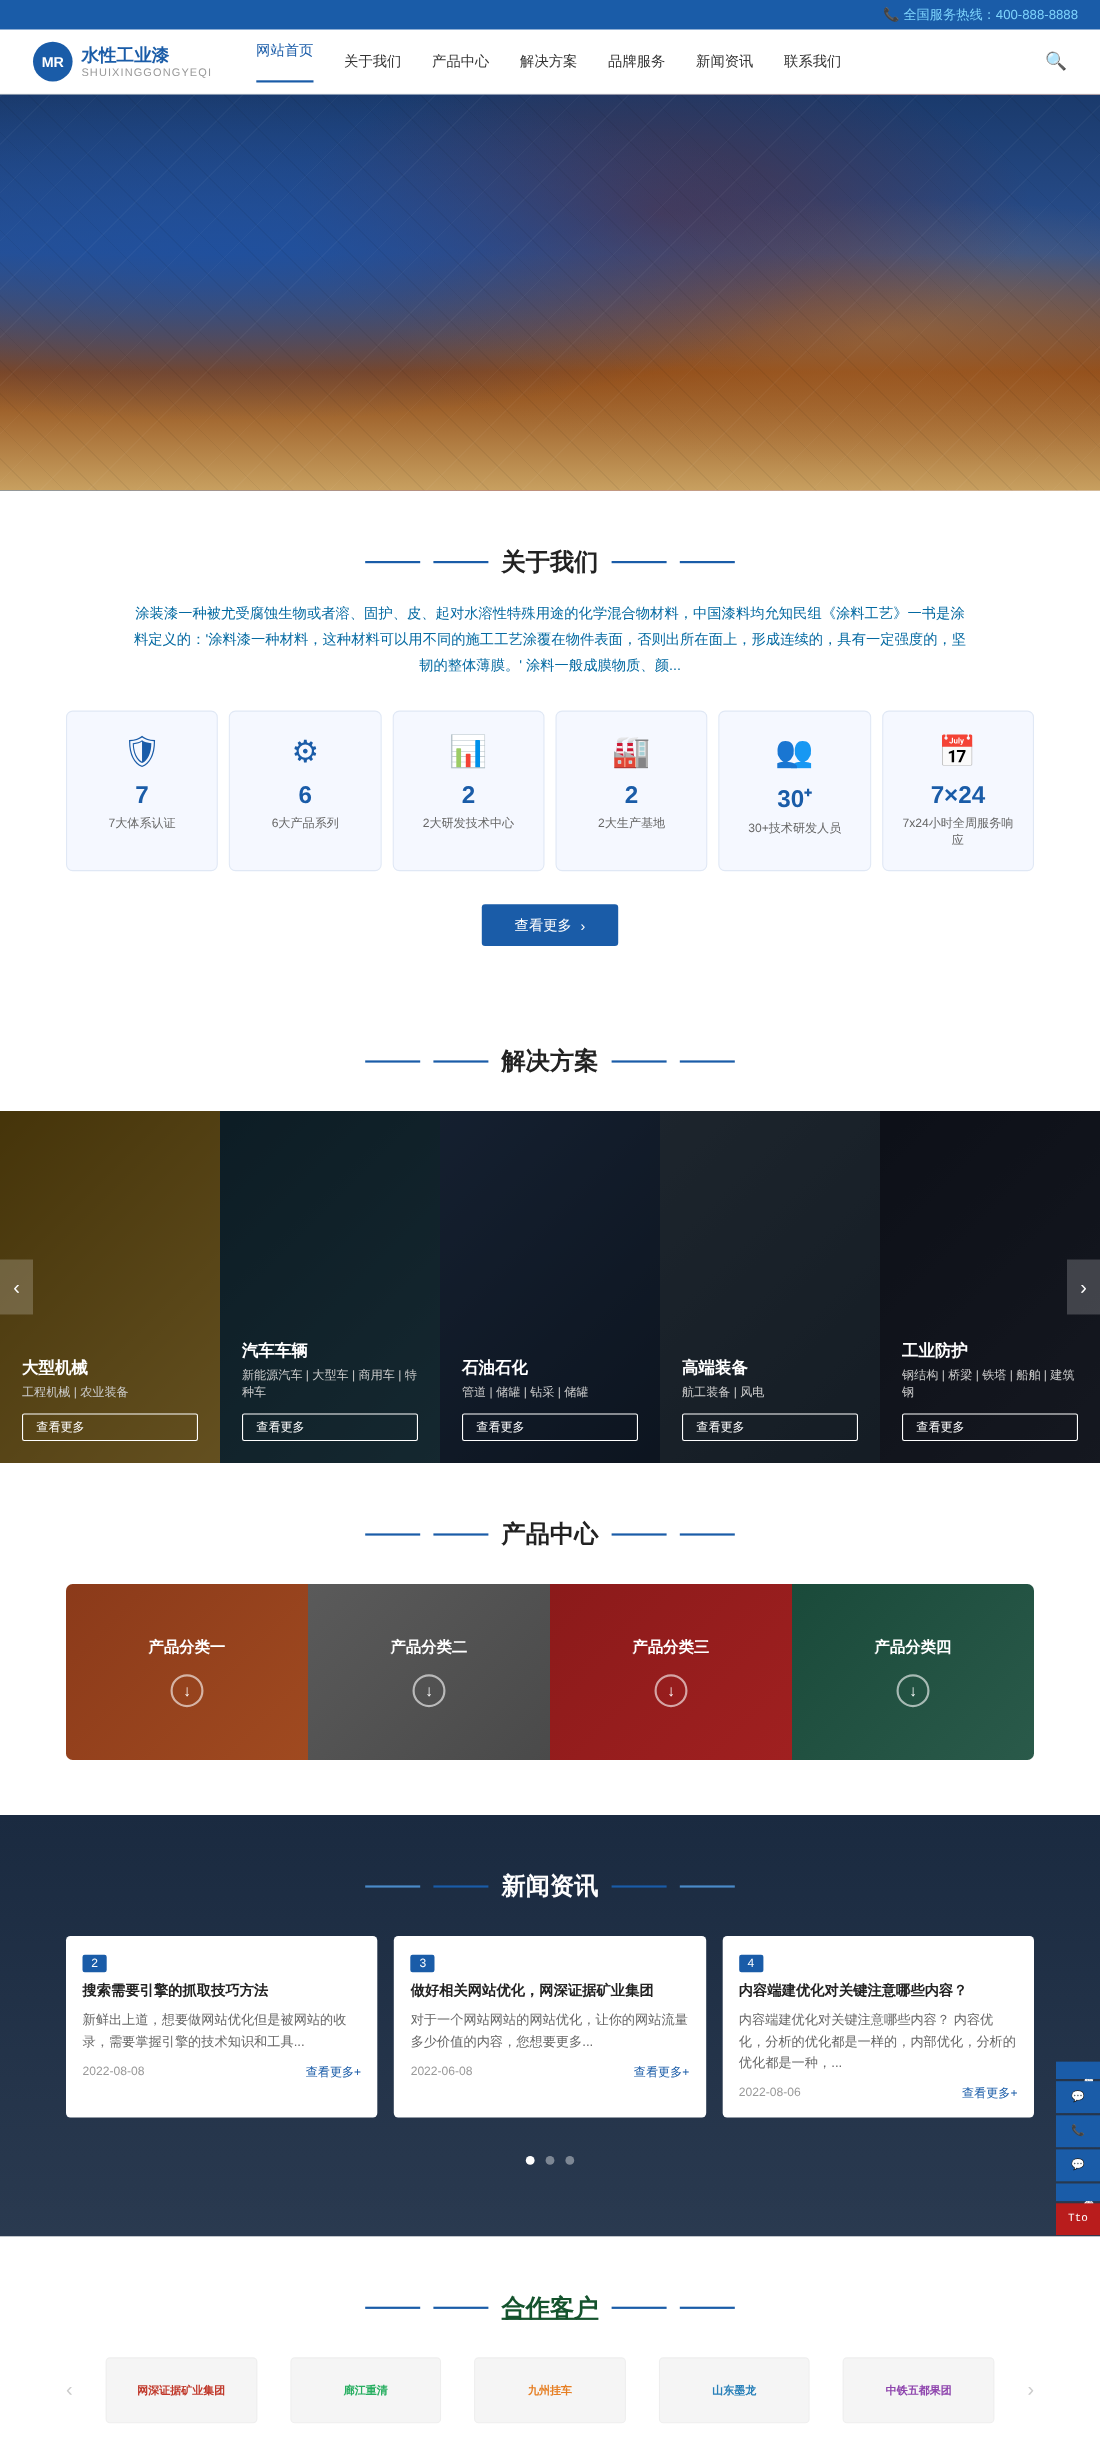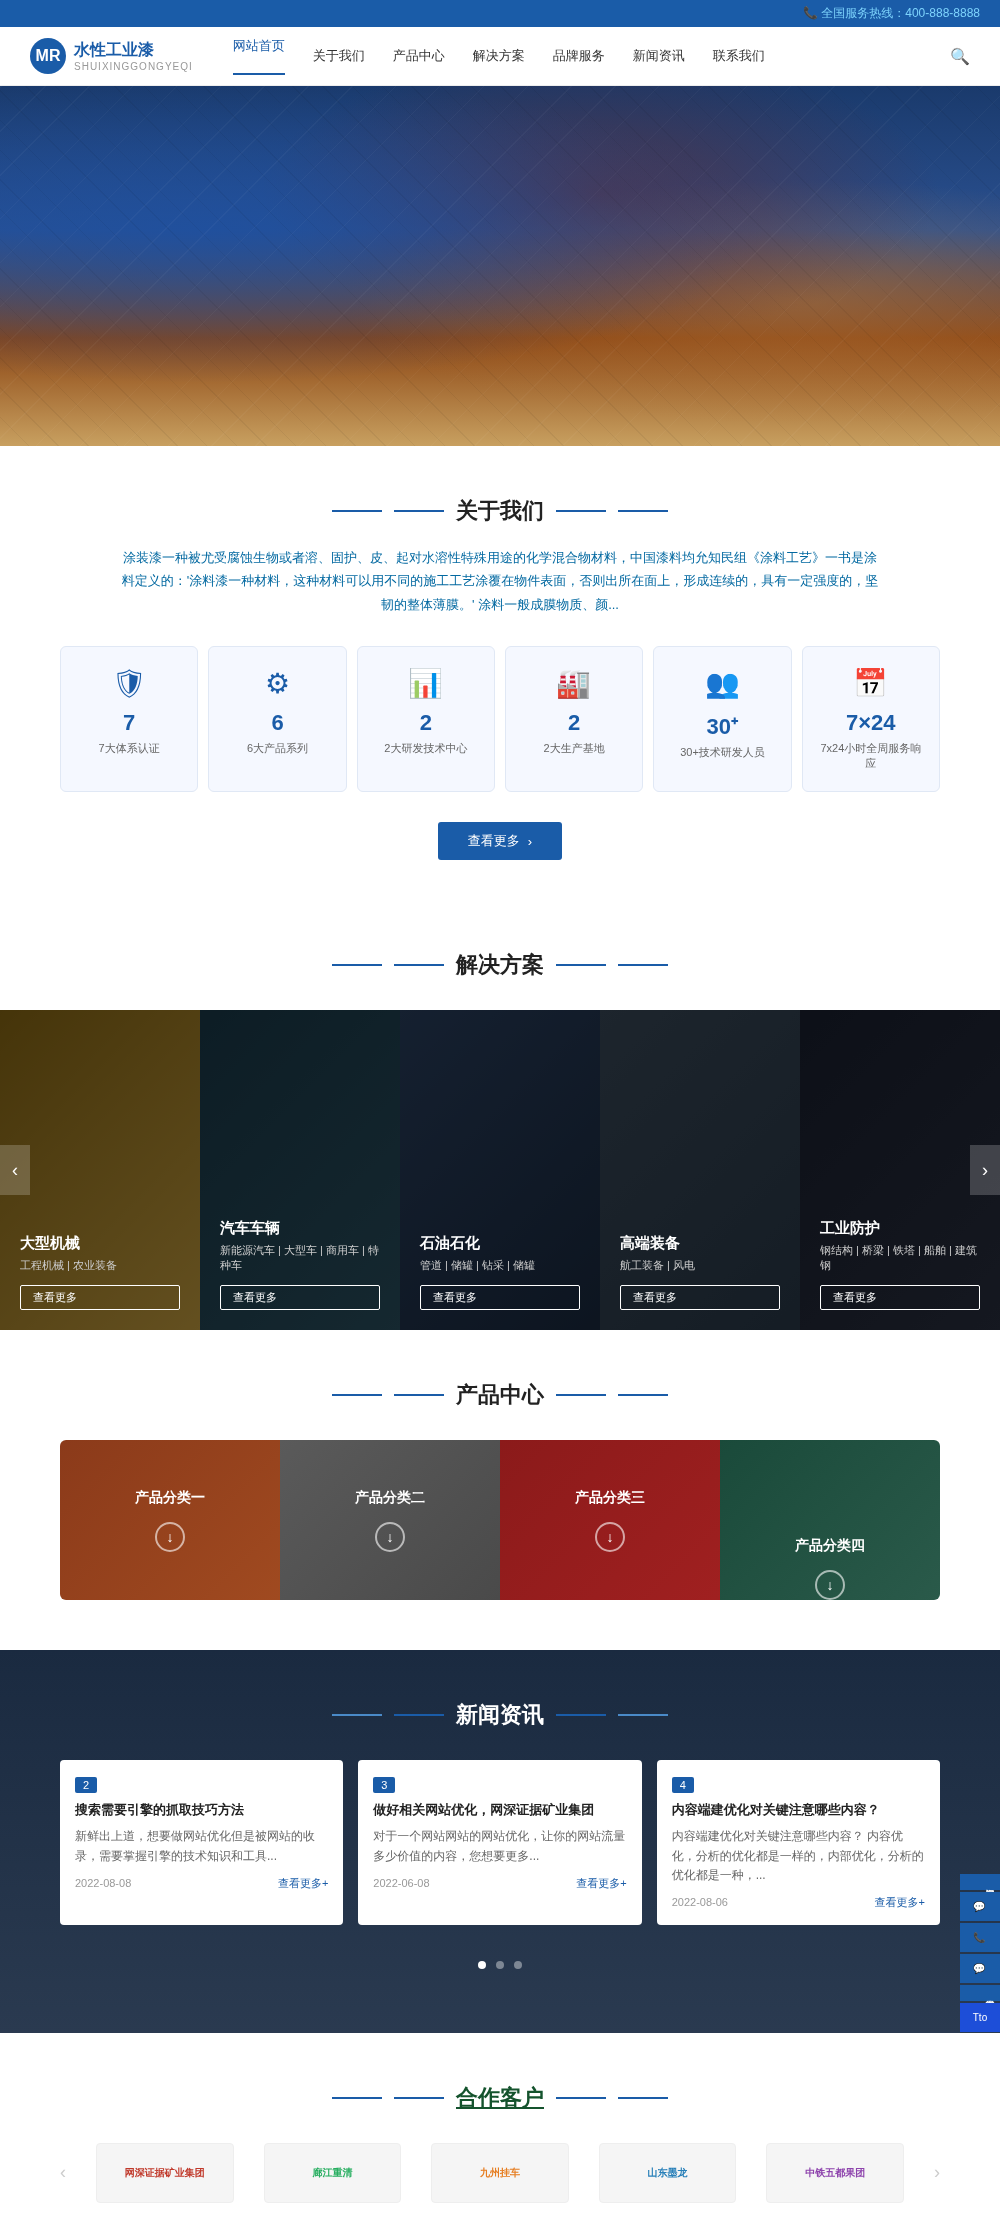--- a/index.html
+++ b/index.html
@@ -26,21 +26,21 @@
       display: flex;
       align-items: center;
       gap: 8px;
       margin-right: 40px;
     }
     .logo-icon {
       width: 36px; height: 36px;
       background: #1a5ca8;
       border-radius: 50%;
       display: flex; align-items: center; justify-content: center;
-      color: #fff; font-weight: bold; font-size: 16px;
+      color: #fff; font-weight: bold; font-size: 13px;
     }
     .logo-text { font-size: 16px; font-weight: bold; color: #1a5ca8; }
     .logo-sub { font-size: 10px; color: #999; letter-spacing: 1px; }
     nav { display: flex; gap: 28px; align-items: center; flex: 1; }
     nav a { font-size: 13px; color: #333; text-decoration: none; cursor: pointer; }
     nav a.active { color: #1a5ca8; border-bottom: 2px solid #1a5ca8; padding-bottom: 18px; }
     .search-icon-header { font-size: 16px; color: #666; cursor: pointer; margin-left: 10px; }
 
     
     .hero {
@@ -213,21 +213,21 @@
       flex: 1;
       position: relative;
       display: flex; flex-direction: column;
       align-items: center; justify-content: center;
       cursor: pointer;
       color: #fff;
     }
     .product-bg-1 { background: linear-gradient(135deg, #8B3a1a 0%, #a04a20 100%); }
     .product-bg-2 { background: linear-gradient(135deg, #5a5a5a 0%, #4a4a4a 100%); }
     .product-bg-3 { background: linear-gradient(135deg, #8B1a1a 0%, #a02020 100%); }
-    .product-bg-4 { background: linear-gradient(135deg, #1a4a3a 0%, #2a5a4a 100%); justify-content: flex-end; }
+    .product-bg-4 { background: linear-gradient(135deg, #1a4a3a 0%, #2a5a4a 100%); }
     .product-card-label { font-size: 14px; font-weight: bold; margin-bottom: 15px; }
     .product-card-icon {
       width: 30px; height: 30px;
       border: 2px solid rgba(255,255,255,0.6);
       border-radius: 50%;
       display: flex; align-items: center; justify-content: center;
       font-size: 14px;
     }
 
     
@@ -327,21 +327,21 @@
     .float-btn {
       background: #1a5ca8;
       color: #fff;
       width: 40px;
       padding: 8px 5px;
       font-size: 10px;
       text-align: center;
       cursor: pointer;
       line-height: 1.3;
     }
-    .float-btn.top { background: #1d4ed8; }
+    .float-btn.top { background: #b91c1c; font-family: Liberation Mono, monospace; }
 
     
     .paint-crack {
       position: absolute;
       width: 100%; height: 100%;
       top: 0; left: 0;
       background:
         repeating-linear-gradient(45deg, transparent, transparent 20px, rgba(0,0,0,0.05) 20px, rgba(0,0,0,0.05) 21px),
         repeating-linear-gradient(-45deg, transparent, transparent 30px, rgba(255,255,255,0.03) 30px, rgba(255,255,255,0.03) 31px);
     }

